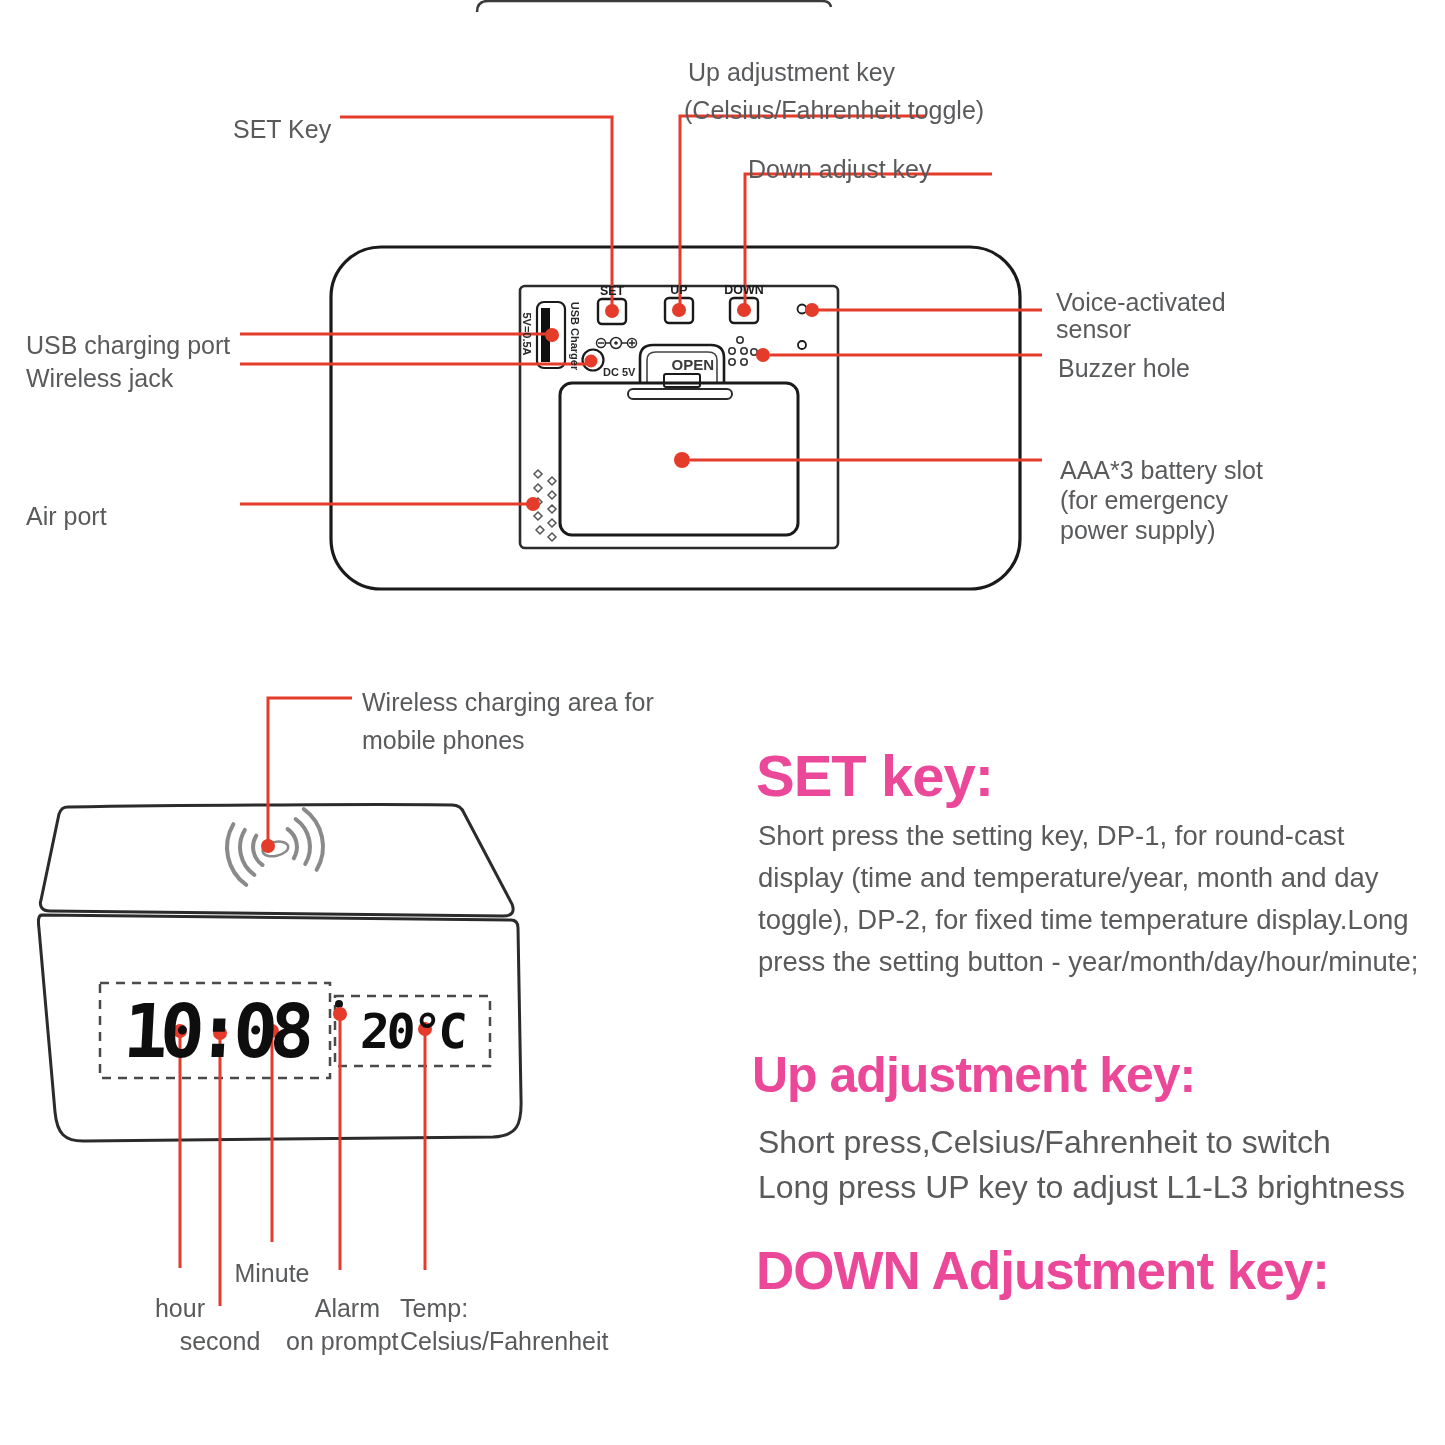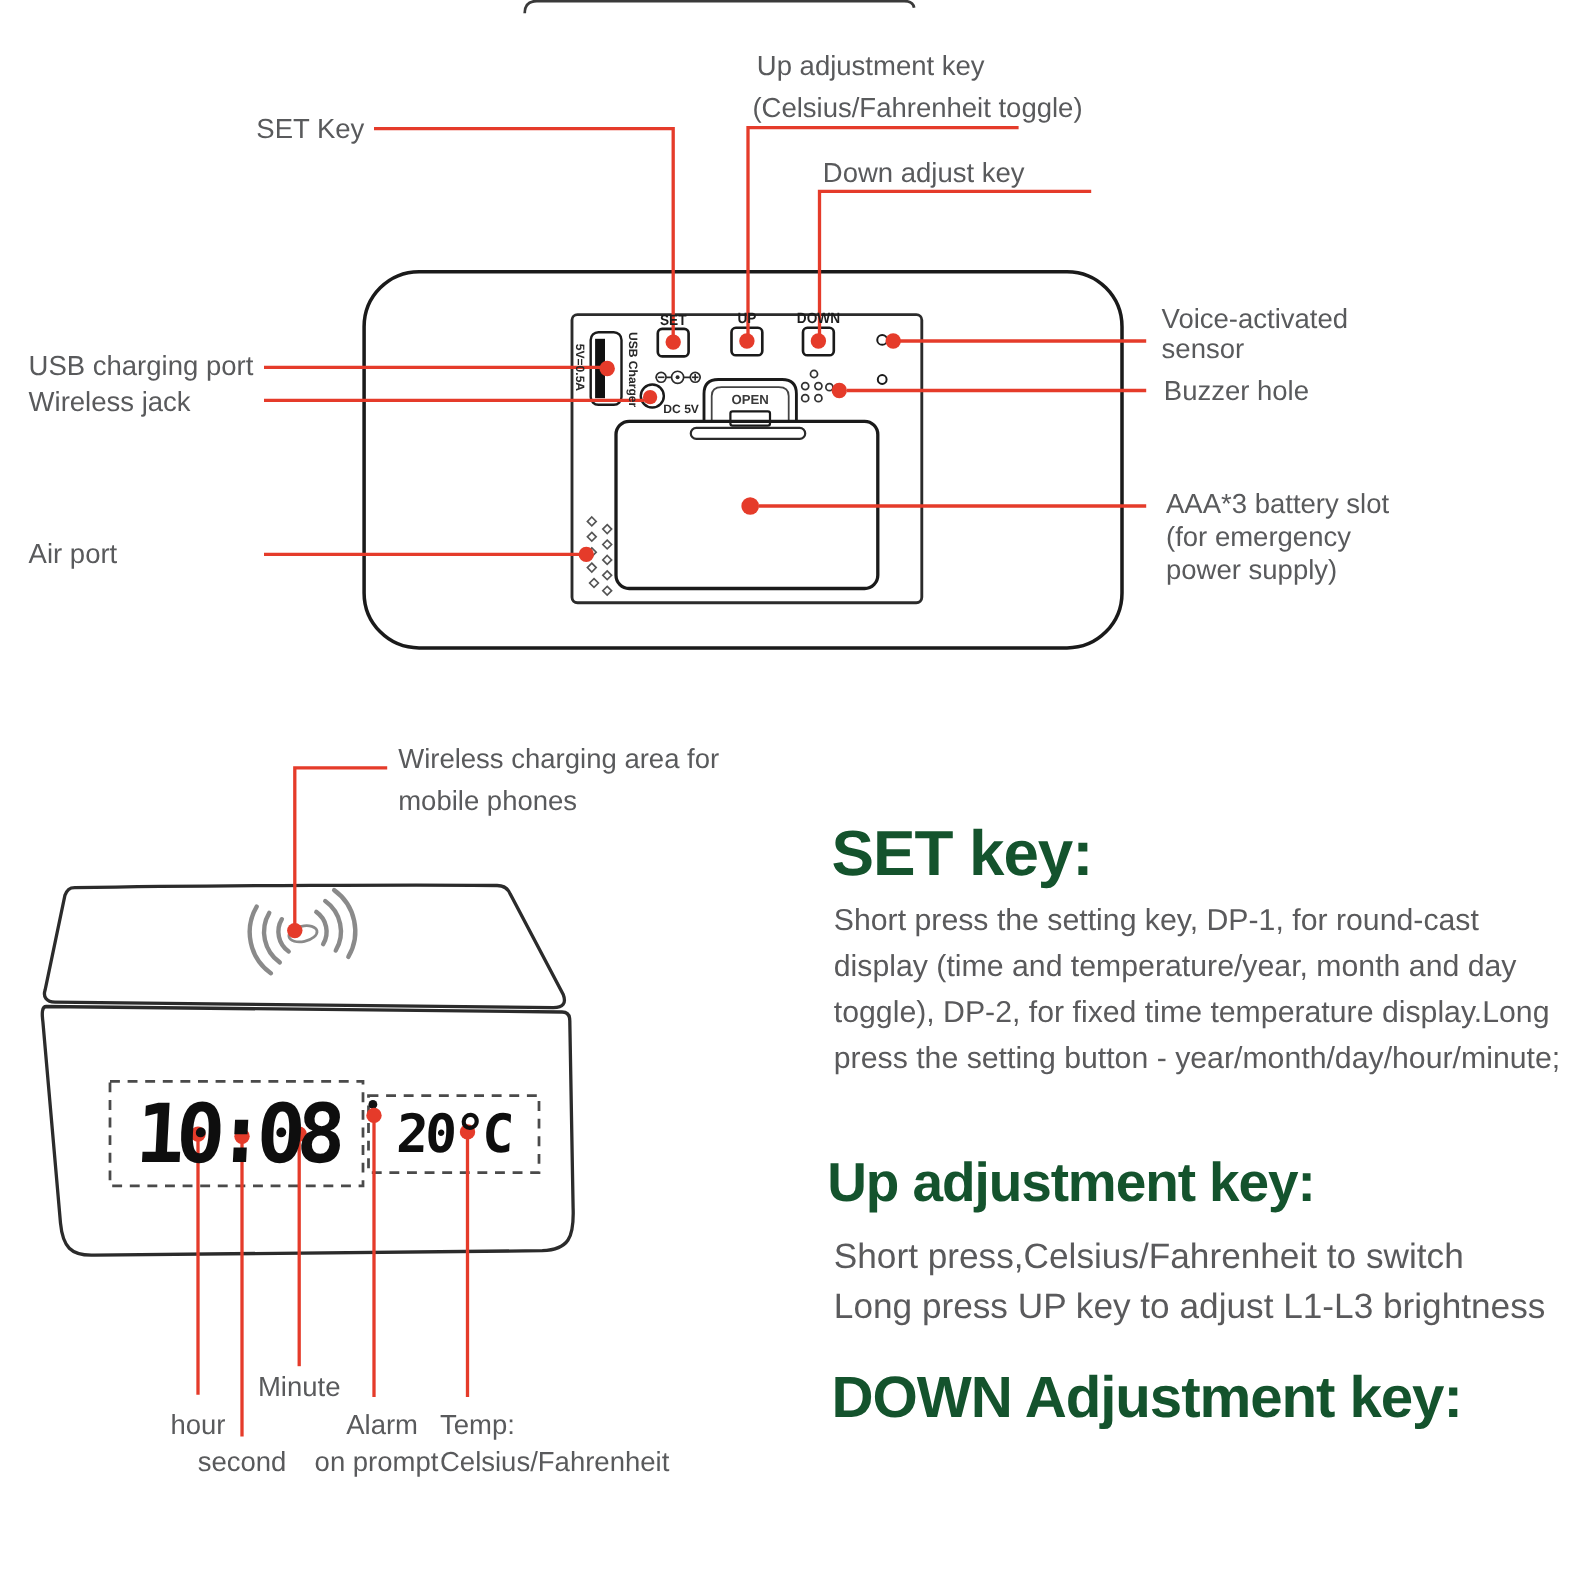--- a/index.html
+++ b/index.html
@@ -1,31 +1,31 @@
 <!DOCTYPE html>
 <html><head>
 <meta charset="utf-8">
 <style>
   html,body{margin:0;padding:0;background:#ffffff;}
   #stage{position:relative;width:1445px;height:1445px;background:#ffffff;overflow:hidden;
          font-family:"Liberation Sans",sans-serif;}
   #diagram-svg{position:absolute;left:0;top:0;}
-  .lbl{position:absolute;color:#595a5c;font-size:25px;line-height:1.15;white-space:nowrap;}
+  .lbl{position:absolute;color:#595a5c;font-size:25px;line-height:1.15;white-space:nowrap;margin-top:12px;}
   .lbl.right{text-align:left;}
   .lbl.center{text-align:center;white-space:nowrap;}
   .btn-lbl{position:absolute;font-size:13.5px;font-weight:bold;color:#1c1c1c;
            text-align:center;transform:scaleX(.92);white-space:nowrap;}
   .panel-lbl{position:absolute;font-size:11px;font-weight:bold;color:#2a2a2a;white-space:nowrap;}
   .vert{transform:rotate(90deg);transform-origin:center center;text-align:center;}
   .seg{position:absolute;display:flex;align-items:center;justify-content:center;
        font-family:"DejaVu Sans Mono",monospace;font-weight:bold;color:#0e0e0e;
        transform:skewX(-3deg);}
   #time-display{left:100px;top:986px;width:230px;height:90px;font-size:74px;letter-spacing:-8px;}
   #temp-display{left:335px;top:1000px;width:155px;height:62px;font-size:48px;letter-spacing:-3px;}
-  .h-big{position:absolute;font-weight:bold;color:#14532d;white-space:nowrap;letter-spacing:-1px;}
+  .h-big{position:absolute;font-weight:bold;color:#ec4899;white-space:nowrap;letter-spacing:-1px;}
   #set-heading{left:756px;top:742px;font-size:58px;}
   #up-heading{left:752px;top:1046px;font-size:50px;}
   #down-heading{left:756px;top:1240px;font-size:53px;}
   .body-line{position:absolute;color:#5a5a5c;white-space:nowrap;}
   .set-body{left:758px;font-size:27.5px;}
   .up-body{left:758px;font-size:32px;}
   #down-body{left:758px;top:1340px;font-size:32px;color:#5a5a5c;position:absolute;white-space:nowrap;}
 </style>
 </head>
 <body>
@@ -155,21 +155,21 @@
     </g>
   </svg>
 
   <div class="btn-lbl" style="left:592px;top:283px;width:40px;">SET</div>
   <div class="btn-lbl" style="left:664px;top:282px;width:30px;">UP</div>
   <div class="btn-lbl" style="left:722px;top:282px;width:44px;">DOWN</div>
 
   <div class="panel-lbl vert" style="left:492px;top:328px;width:70px;">5V=0.5A</div>
   <div class="panel-lbl vert" style="left:535px;top:330px;width:80px;">USB Charger</div>
   <div class="panel-lbl" style="left:603px;top:366px;">DC 5V</div>
-  <div class="panel-lbl" style="left:650px;top:356px;width:64px;font-size:12px;text-align:center;color:#3a3a3a;">OPEN</div>
+  <div class="panel-lbl" style="left:650px;top:356px;width:64px;font-size:15px;text-align:right;color:#3a3a3a;">OPEN</div>
 
   <div class="lbl" style="left:233px;top:103px;">SET Key</div>
   <div class="lbl" style="left:688px;top:46px;">Up adjustment key</div>
   <div class="lbl" style="left:684px;top:84px;text-align:center;">(Celsius/Fahrenheit toggle)</div>
   <div class="lbl" style="left:748px;top:143px;">Down adjust key</div>
   <div class="lbl right" style="left:26px;top:319px;width:206px;">USB charging port</div>
   <div class="lbl right" style="left:26px;top:352px;width:206px;">Wireless jack</div>
   <div class="lbl right" style="left:26px;top:490px;width:206px;">Air port</div>
   <div class="lbl" style="left:1056px;top:276px;">Voice-activated</div>
   <div class="lbl" style="left:1056px;top:303px;">sensor</div>

